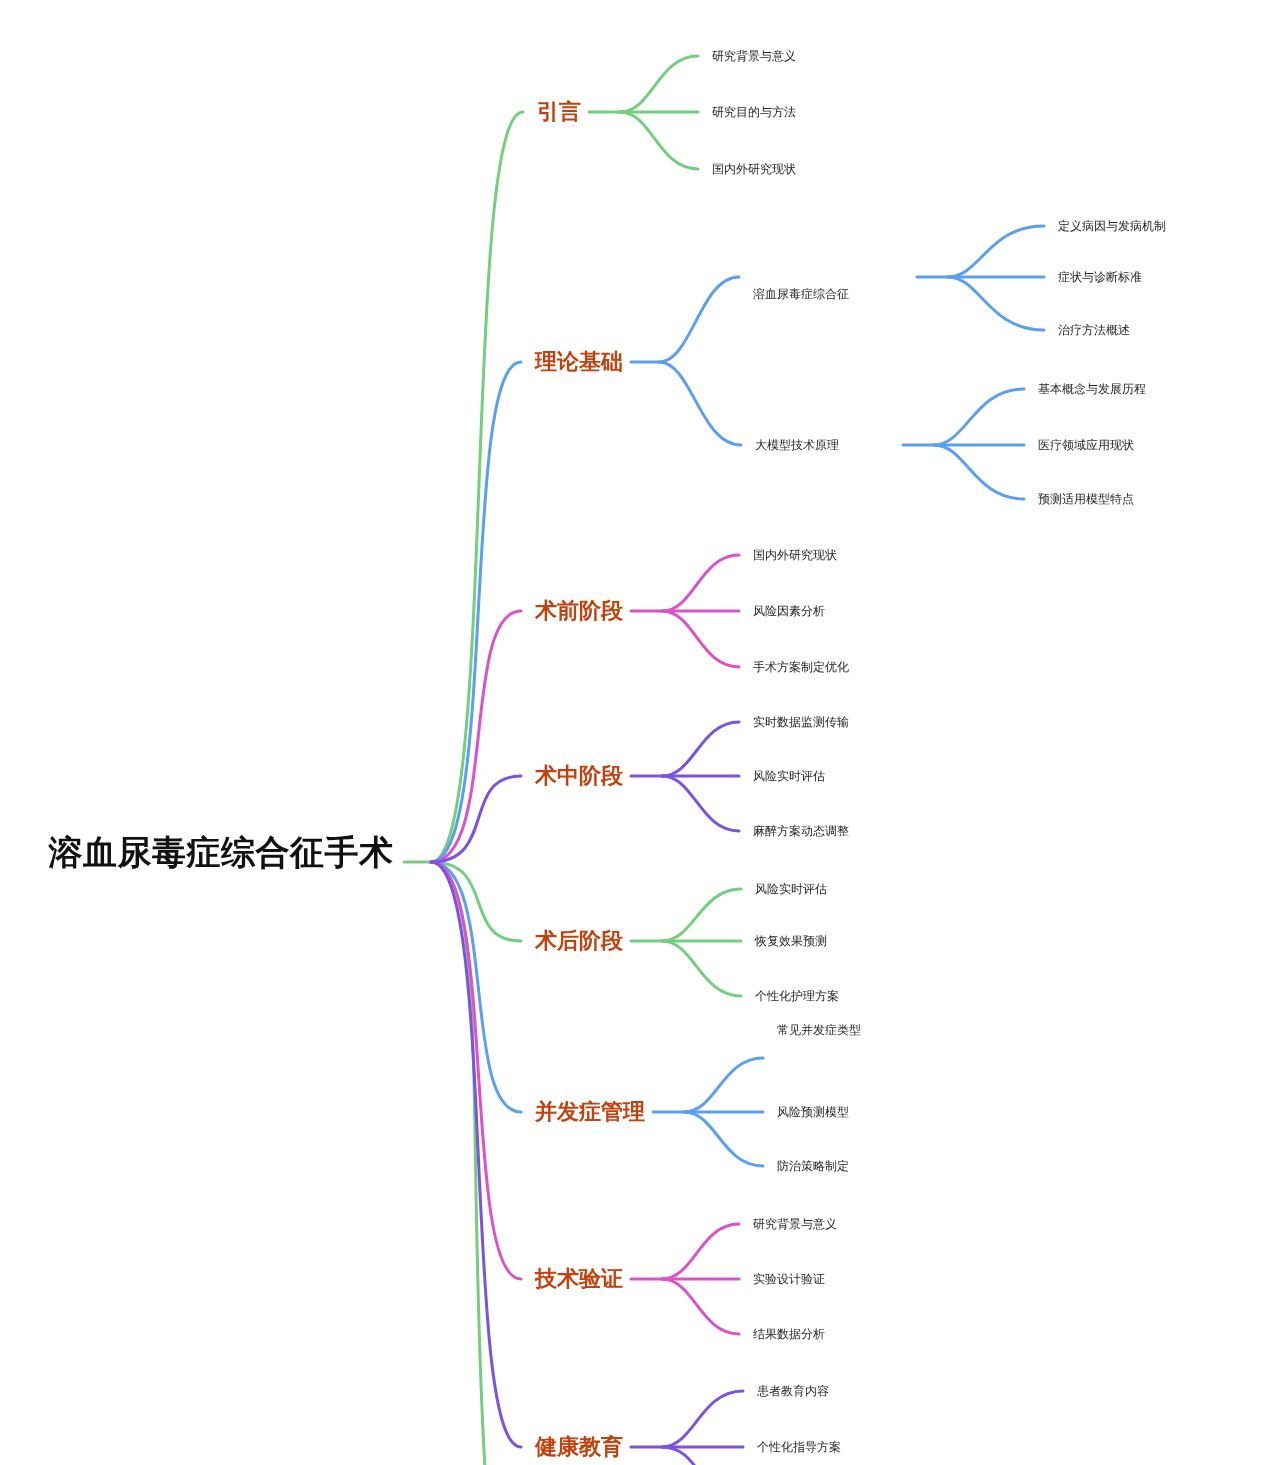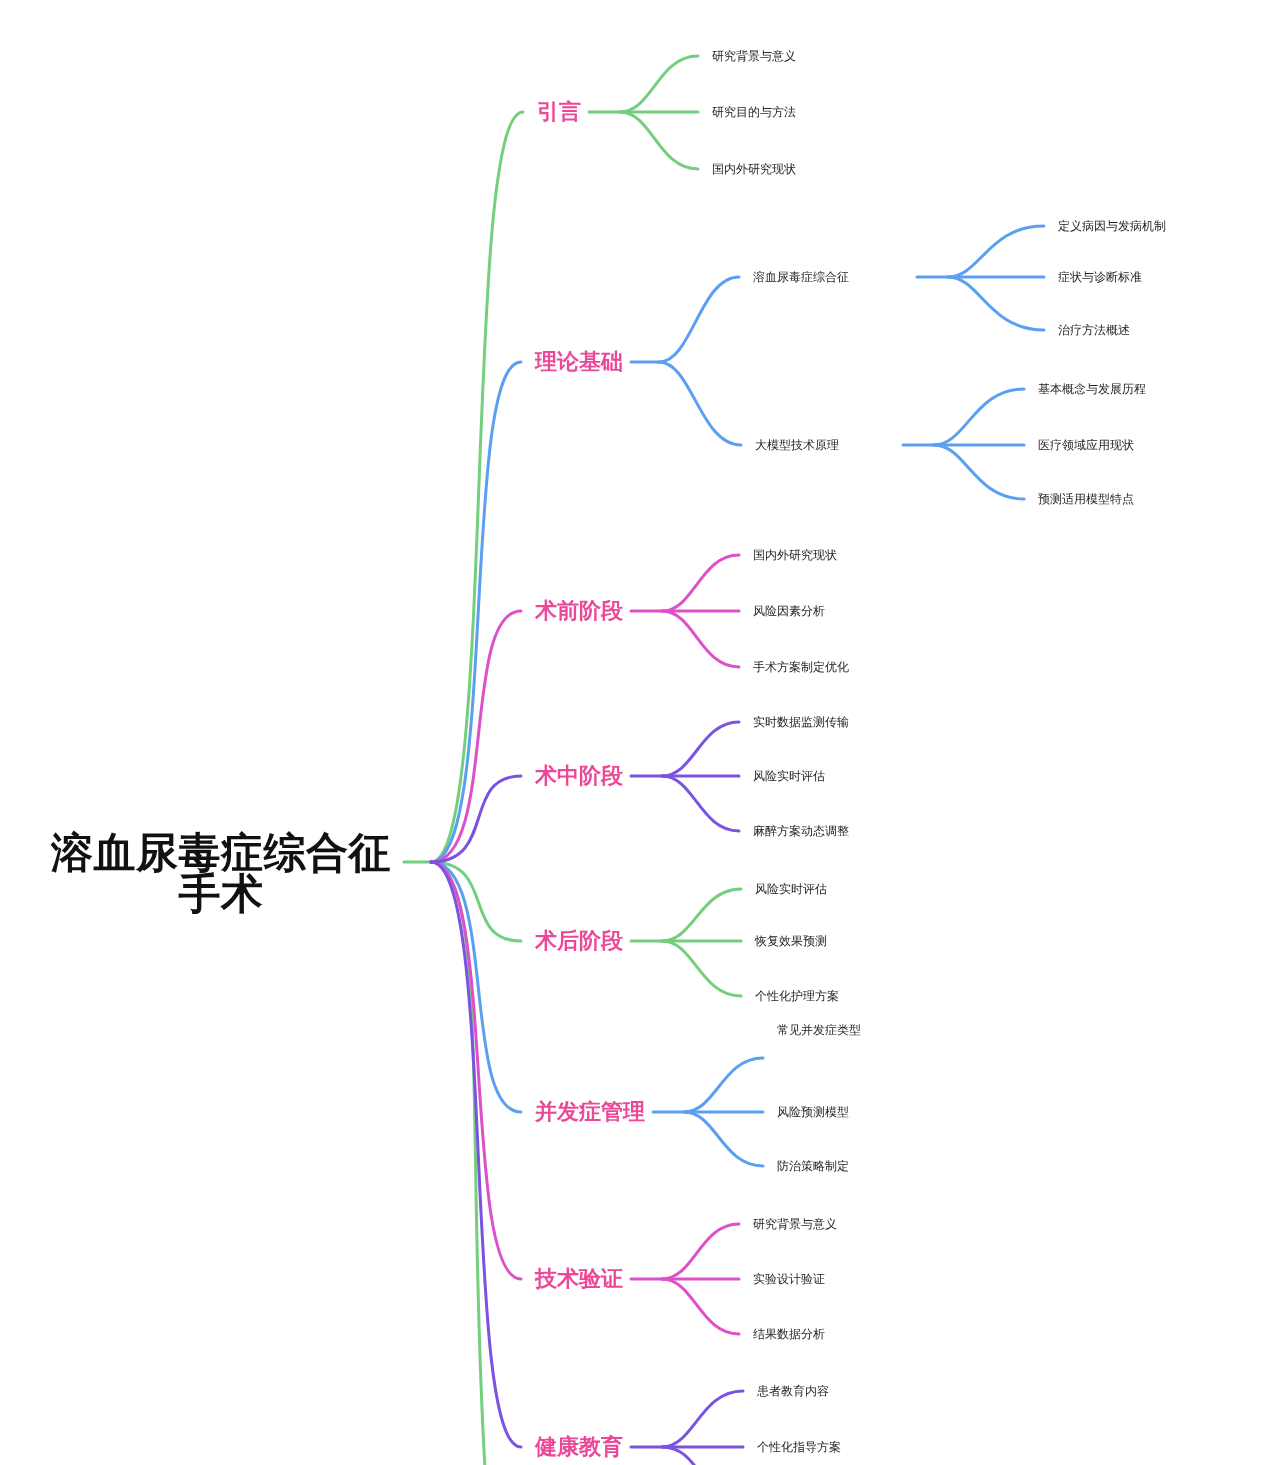--- a/index.html
+++ b/index.html
@@ -11,26 +11,26 @@
     font-family:"Liberation Sans","DejaVu Sans",sans-serif;
     color:#1f1f1f;
   }
   svg.links{position:absolute;left:0;top:0;}
   .lbl{
     position:absolute;
     transform:translateY(-50%);
     white-space:nowrap;
     line-height:1.2;
   }
-  .l1{font-size:22px;font-weight:bold;color:#ec4899;}
+  .l1{font-size:22px;font-weight:bold;color:#c2410c;}
   .l2{font-size:12px;font-weight:400;color:#262626;}
   .root{
     position:absolute;
     text-align:center;
-    font-size:42px;
+    font-size:34px;
     font-weight:bold;
     color:#111111;
     line-height:41px;
     letter-spacing:0.5px;
   }
 </style>
 </head>
 <body>
 
 <div class="canvas">
@@ -121,21 +121,21 @@
   <div class="lbl l1" style="left:535px;top:776px">术中阶段</div>
   <div class="lbl l1" style="left:535px;top:941px">术后阶段</div>
   <div class="lbl l1" style="left:535px;top:1112px">并发症管理</div>
   <div class="lbl l1" style="left:535px;top:1279px">技术验证</div>
   <div class="lbl l1" style="left:535px;top:1447px">健康教育</div>
 
   <div class="lbl l2" style="left:712px;top:56px">研究背景与意义</div>
   <div class="lbl l2" style="left:712px;top:112px">研究目的与方法</div>
   <div class="lbl l2" style="left:712px;top:169px">国内外研究现状</div>
 
-  <div class="lbl l2" style="left:753px;top:277px">溶血尿毒症综合征</div>
+  <div class="lbl l2" style="left:753px;top:294px">溶血尿毒症综合征</div>
   <div class="lbl l2" style="left:755px;top:445px">大模型技术原理</div>
 
   <div class="lbl l2" style="left:1058px;top:226px">定义病因与发病机制</div>
   <div class="lbl l2" style="left:1058px;top:277px">症状与诊断标准</div>
   <div class="lbl l2" style="left:1058px;top:330px">治疗方法概述</div>
 
   <div class="lbl l2" style="left:1038px;top:389px">基本概念与发展历程</div>
   <div class="lbl l2" style="left:1038px;top:445px">医疗领域应用现状</div>
   <div class="lbl l2" style="left:1038px;top:499px">预测适用模型特点</div>
 

